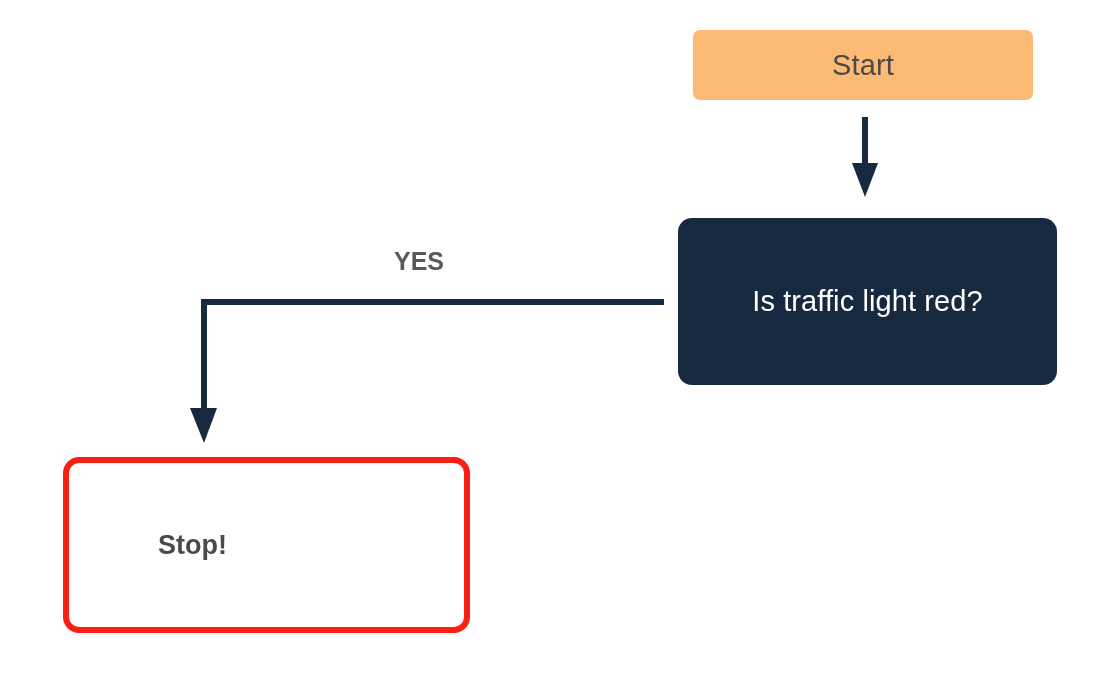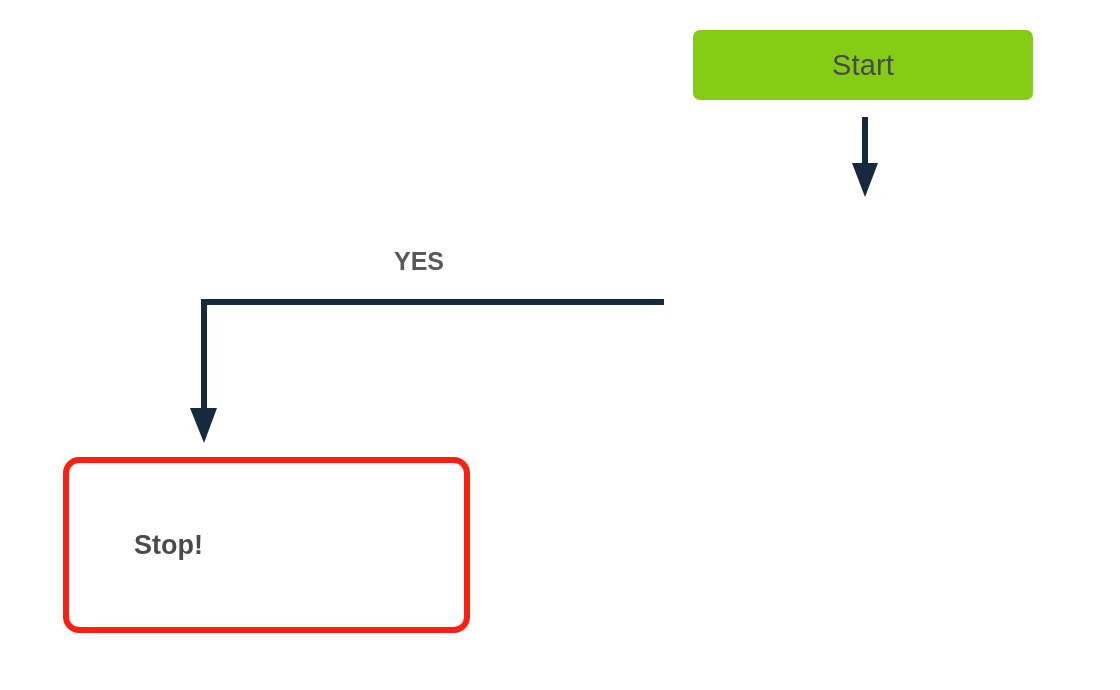--- a/index.html
+++ b/index.html
@@ -24,21 +24,21 @@
     align-items: center;
     justify-content: center;
     text-align: center;
   }
   
   #node-start {
     left: 693px;
     top: 30px;
     width: 340px;
     height: 70px;
-    background: #84cc16;
+    background: #fdba74;
     border-radius: 7px;
   }
   #node-start .node-label {
     font-size: 29px;
     color: #4a4a4a;
     letter-spacing: 0.2px;
     line-height: 1;
   }
   
   #node-decision {
@@ -64,21 +64,21 @@
     background: #ffffff;
     border: 6px solid #f91f12;
     border-radius: 16px;
     justify-content: flex-start;
   }
   #node-stop .node-label {
     font-size: 27px;
     font-weight: bold;
     color: #4a4a4a;
     line-height: 1;
-    margin-left: 65px;
+    margin-left: 89px;
   }
   
   .edge-label {
     position: absolute;
     font-size: 25px;
     color: #595959;
     line-height: 1;
     white-space: nowrap;
   }
   #edge-label-yes {
@@ -112,20 +112,23 @@
       <rect x="201" y="299" width="463" height="6" fill="#17293f"></rect>
       <rect x="201" y="299" width="6" height="110" fill="#17293f"></rect>
       <polygon points="190,408 217,408 204,443" fill="#17293f"></polygon>
     </g>
   </svg>
 
   <div class="node" id="node-start">
     <span class="node-label">Start</span>
   </div>
 
+  <div class="node" id="node-decision">
+    <span class="node-label">Is traffic light red?</span>
+  </div>
 
   <div class="node" id="node-stop">
     <span class="node-label">Stop!</span>
   </div>
 
   <div class="edge-label" id="edge-label-yes">YES</div>
 
 </div>
 
 </body></html>

